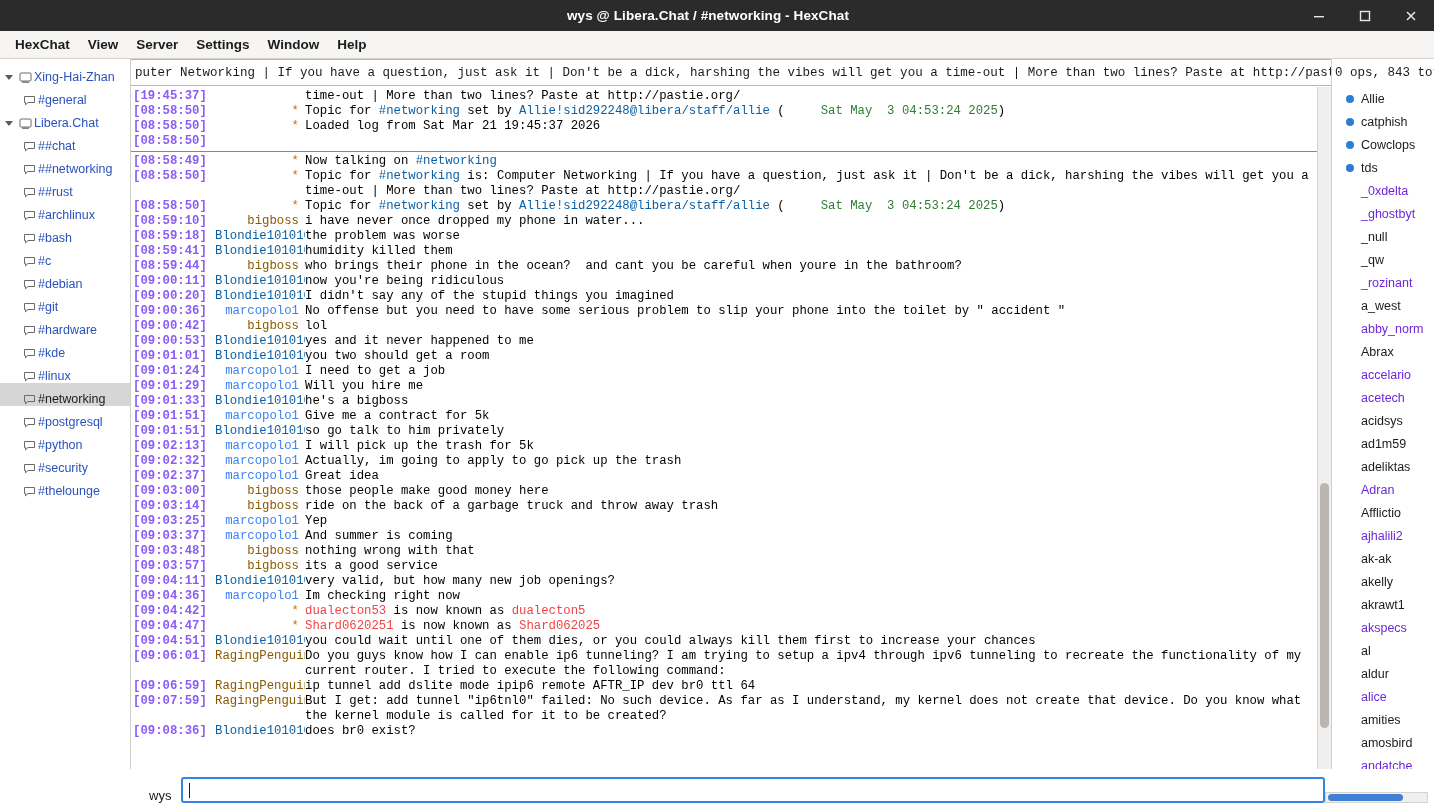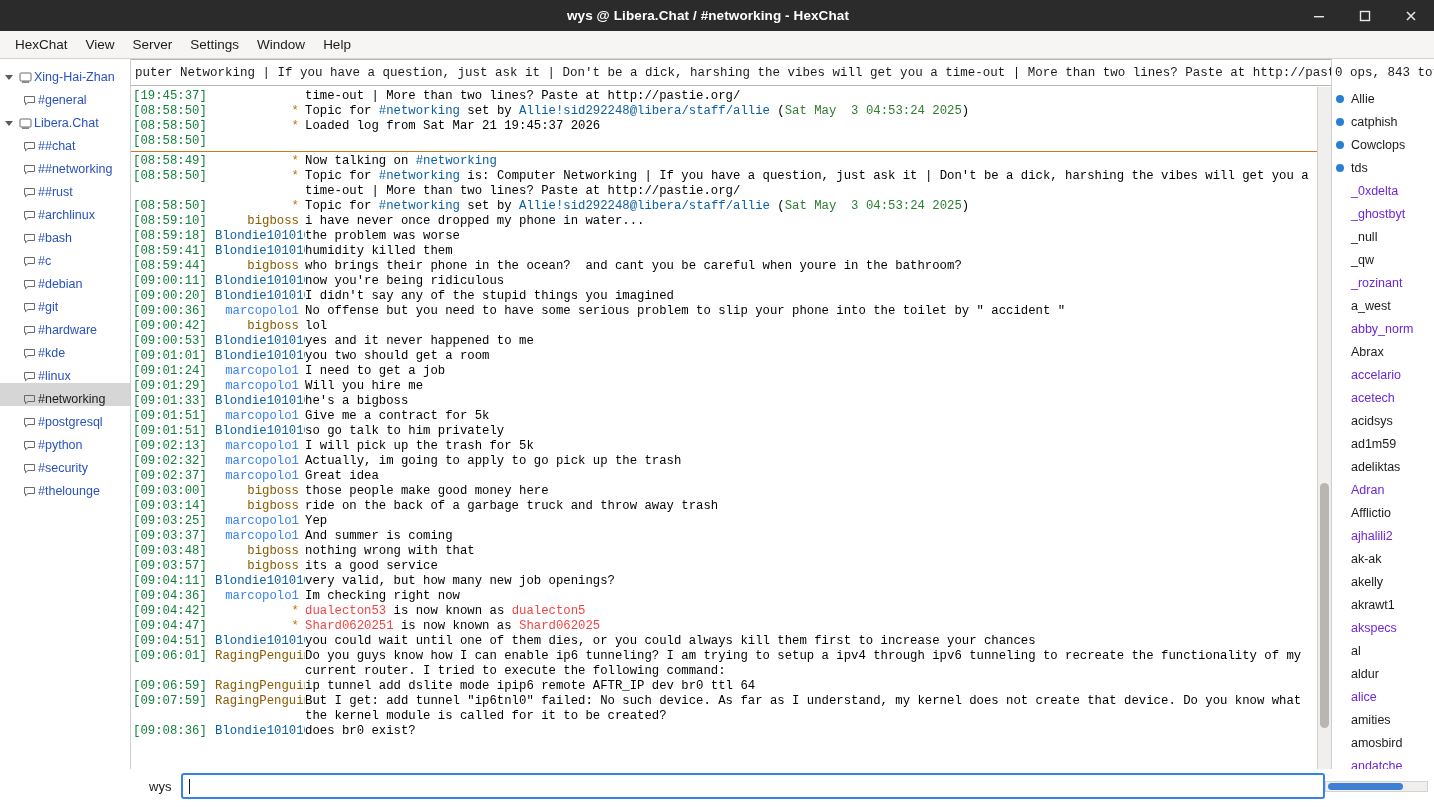--- a/index.html
+++ b/index.html
@@ -50,20 +50,21 @@
     display: flex;
     align-items: center;
     padding-left: 6px;
     flex: none;
   }
   .menuitem {
     padding: 3px 9px;
     font-size: 13.5px;
     color: #1b1b1b;
     border-radius: 2px;
+    font-weight: bold;
   }
 
   
   .body {
     flex: 1;
     display: flex;
     min-height: 0;
     background: #ffffff;
   }
 
@@ -140,35 +141,35 @@
     line-height: 15px;
     padding-top: 2px;
     position: relative;
   }
   .line {
     display: flex;
     align-items: flex-start;
     white-space: pre;
     padding-left: 2px;
   }
-  .ts { color: #15803d; width: 82px; flex: none; }
+  .ts { color: #8b5cf6; width: 82px; flex: none; font-weight: bold; }
   .nick {
     width: 90px; flex: none; text-align: right;
     padding-right: 6px;
     overflow: hidden;
   }
   .msg { flex: 1; white-space: pre-wrap; word-break: break-word; min-width: 0; }
   .nick.star { color: #c07000; }
   .nick.n-bigboss { color: #8a5a00; }
   .nick.n-blondie { color: #0b5fa5; }
   .nick.n-marco { color: #3b82f6; }
   .nick.n-raging { color: #8a5a00; }
   .c-chan { color: #0b5fa5; }
   .c-host { color: #0b5fa5; }
-  .c-date { color: #2e7d32; }
+  .c-date { color: #2e7d32; margin-left: 36px; }
   .c-nickref { color: #ef4444; }
   .sep-line {
     border-top: 1px solid #c97b1f;
     margin: 2px 0 2px 0;
   }
   .chat-scroll {
     width: 14px; flex: none;
     background: #f0efee;
     border-left: 1px solid #d6d2ce;
     position: relative;
@@ -210,32 +211,33 @@
     font-size: 12.5px;
     padding-top: 1px;
   }
   .user-row {
     height: 23px;
     display: flex;
     align-items: center;
     white-space: nowrap;
     overflow: hidden;
     padding-left: 3px;
+    margin-left: 10px;
   }
   .udot { width: 16px; flex: none; display: inline-flex; align-items: center; }
   .udot svg { display: block; }
   .uname { color: #1b1b1b; }
   .uname.dim { color: #6d28d9; }
 
   
   .inputrow {
     height: 38px;
     flex: none;
     display: flex;
-    align-items: center;
+    align-items: flex-end;
     background: #ffffff;
     padding: 0 6px 4px 6px;
   }
   .inputrow .spacer-left { width: 131px; flex: none; }
   .nicklabel {
     font-size: 13px;
     color: #1b1b1b;
     padding: 0 10px 0 12px;
     flex: none;
   }

